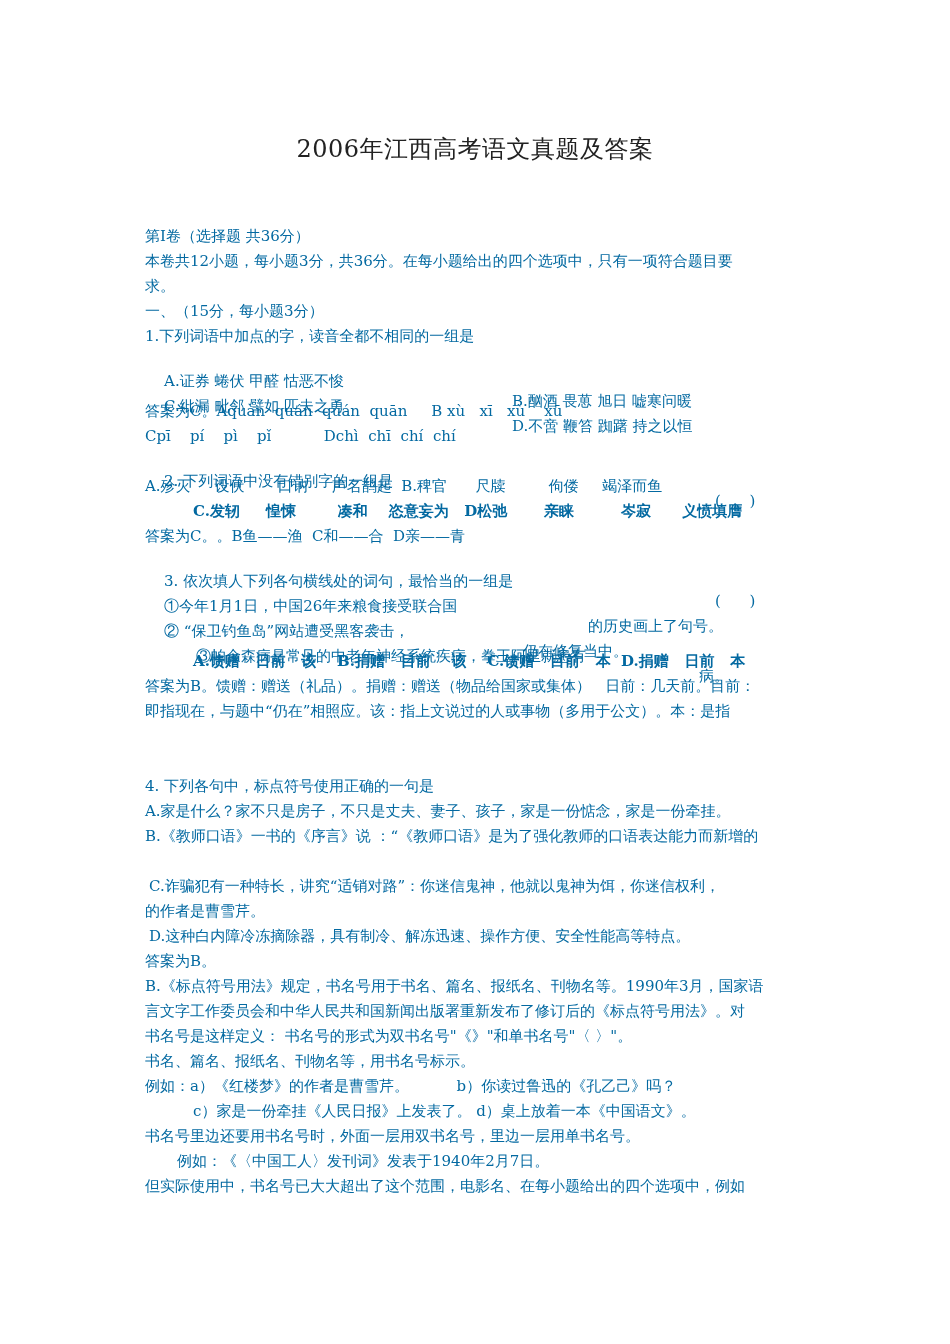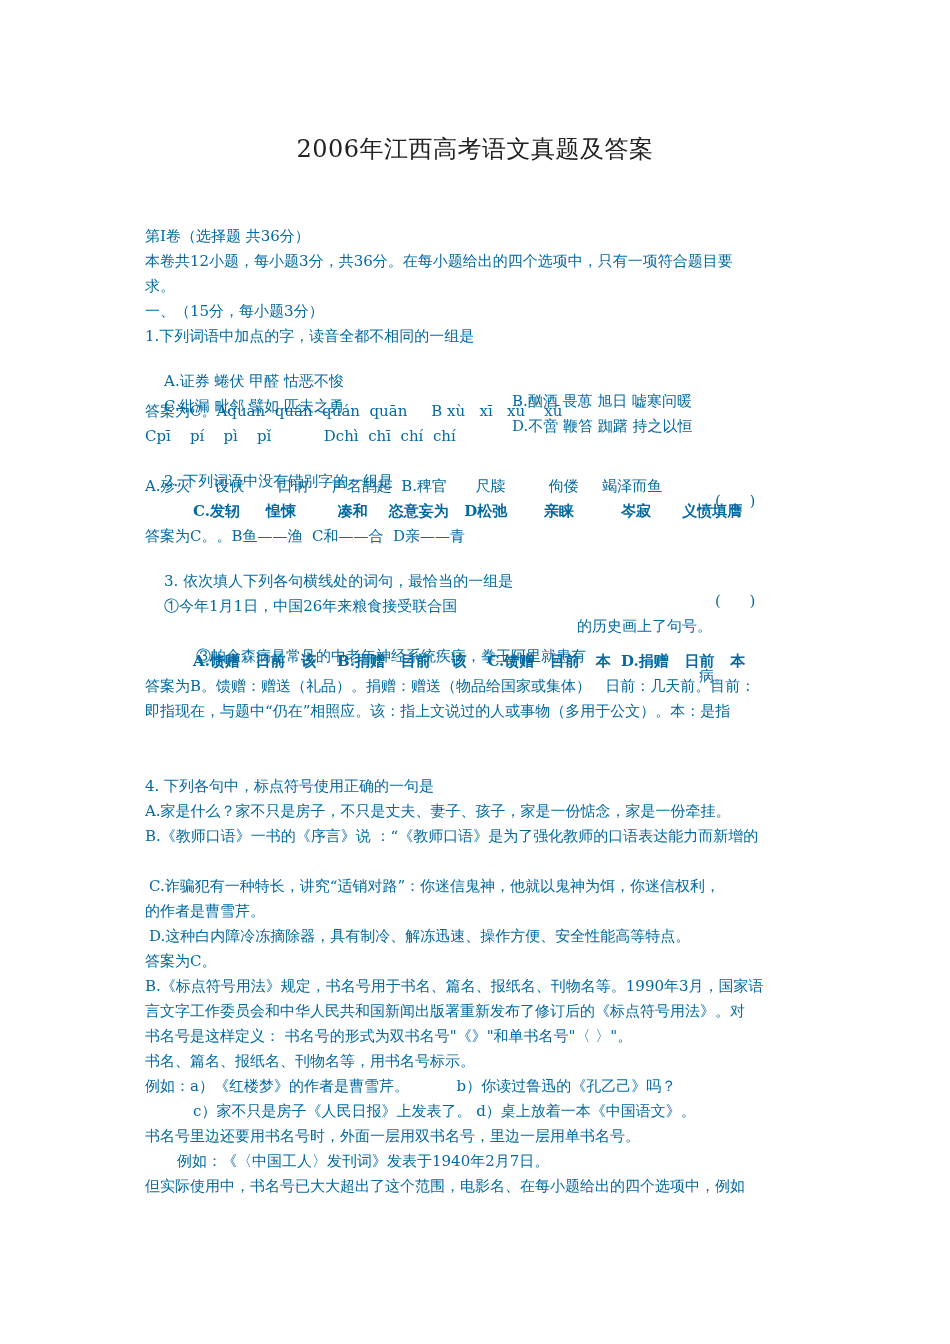--- a/index.html
+++ b/index.html
@@ -45,40 +45,44 @@
   <div class="line" style="top:476px">A.殄灭     设伏       口讷     声名鹊起  B.稗官      尺牍         佝偻     竭泽而鱼</div>
   <div class="line ind3" style="top:501px">C.发轫     惶悚        凑和    恣意妄为   D松弛       亲睐         岑寂      义愤填膺</div>
   <div class="line" style="top:526px">答案为C。。B鱼——渔  C和——合  D亲——青</div>
 
   <div class="line" style="top:551px">
     <span>3. 依次填人下列各句横线处的词句，最恰当的一组是</span>
     <span class="colB" style="left:570px">(      )</span>
   </div>
   <div class="line" style="top:576px">
     <span>①今年1月1日，中国26年来粮食接受联合国</span>
-    <span class="colB" style="left:432px">的历史画上了句号。</span>
+    <span class="colB" style="left:443px">的历史画上了句号。</span>
+  </div>
+  <div class="line" style="top:601px">
+    <span>② “保卫钓鱼岛”网站遭受黑客袭击，</span>
+    <span class="colB" style="left:378px">仍在修复当中。</span>
   </div>
   <div class="line ind2" style="top:626px">
     <span>③帕金森病是常见的中老年神经系统疾病，拳王阿里就患有</span>
     <span class="colB" style="left:522px">病。</span>
   </div>
   <div class="line ind3" style="top:651px">A.馈赠   日前   该    B.捐赠   目前    该    C.馈赠   目前   本  D.捐赠   日前   本</div>
   <div class="line" style="top:676px">答案为B。馈赠：赠送（礼品）。捐赠：赠送（物品给国家或集体）   日前：几天前。目前：</div>
   <div class="line" style="top:701px">即指现在，与题中“仍在”相照应。该：指上文说过的人或事物（多用于公文）。本：是指</div>
 
   <div class="line" style="top:776px">4. 下列各句中，标点符号使用正确的一句是</div>
   <div class="line" style="top:801px">A.家是什么？家不只是房子，不只是丈夫、妻子、孩子，家是一份惦念，家是一份牵挂。</div>
   <div class="line" style="top:826px">B.《教师口语》一书的《序言》说 ：“《教师口语》是为了强化教师的口语表达能力而新增的</div>
   <div class="line" style="top:876px; left:149px">C.诈骗犯有一种特长，讲究“适销对路”：你迷信鬼神，他就以鬼神为饵，你迷信权利，</div>
   <div class="line" style="top:901px">的作者是曹雪芹。</div>
   <div class="line" style="top:926px; left:149px">D.这种白内障冷冻摘除器，具有制冷、解冻迅速、操作方便、安全性能高等特点。</div>
-  <div class="line" style="top:951px">答案为C。</div>
+  <div class="line" style="top:951px">答案为B。</div>
   <div class="line" style="top:976px">B.《标点符号用法》规定，书名号用于书名、篇名、报纸名、刊物名等。1990年3月，国家语</div>
   <div class="line" style="top:1001px">言文字工作委员会和中华人民共和国新闻出版署重新发布了修订后的《标点符号用法》。对</div>
   <div class="line" style="top:1026px">书名号是这样定义： 书名号的形式为双书名号"《》"和单书名号"〈 〉"。</div>
   <div class="line" style="top:1051px">书名、篇名、报纸名、刊物名等，用书名号标示。</div>
   <div class="line" style="top:1076px">例如：a）《红楼梦》的作者是曹雪芹。          b）你读过鲁迅的《孔乙己》吗？</div>
-  <div class="line" style="top:1101px; left:193px">c）家不只是房子《人民日报》上发表了。 d）桌上放着一本《中国语文》。</div>
+  <div class="line" style="top:1101px; left:193px">c）家是一份牵挂《人民日报》上发表了。 d）桌上放着一本《中国语文》。</div>
   <div class="line" style="top:1126px">书名号里边还要用书名号时，外面一层用双书名号，里边一层用单书名号。</div>
   <div class="line" style="top:1151px; left:177px">例如：《〈中国工人〉发刊词》发表于1940年2月7日。</div>
   <div class="line" style="top:1176px">但实际使用中，书名号已大大超出了这个范围，电影名、在每小题给出的四个选项中，例如</div>
 
 </div>
 
 </body></html>

